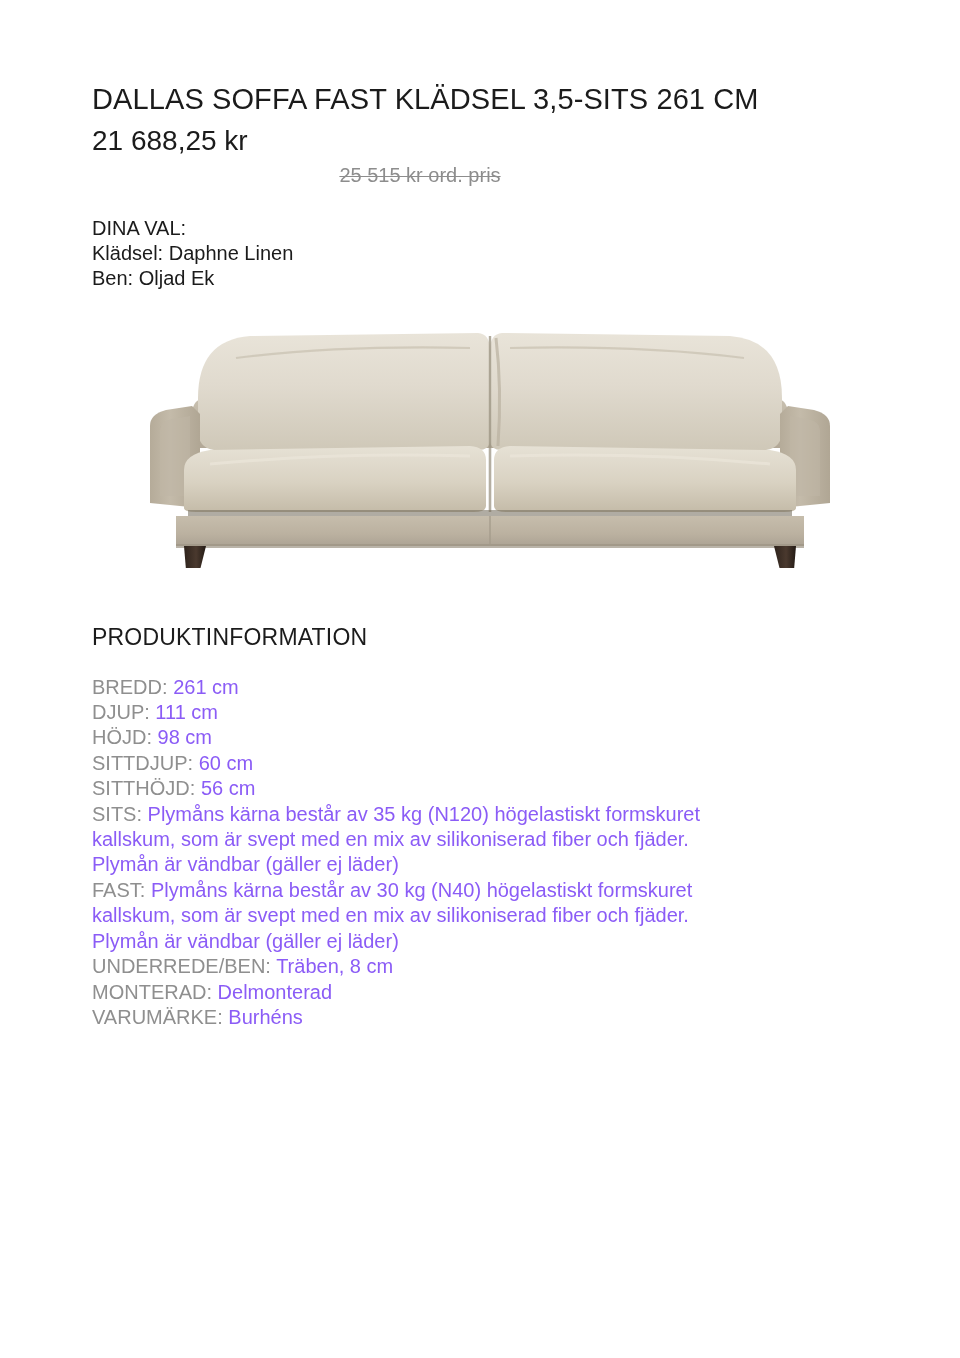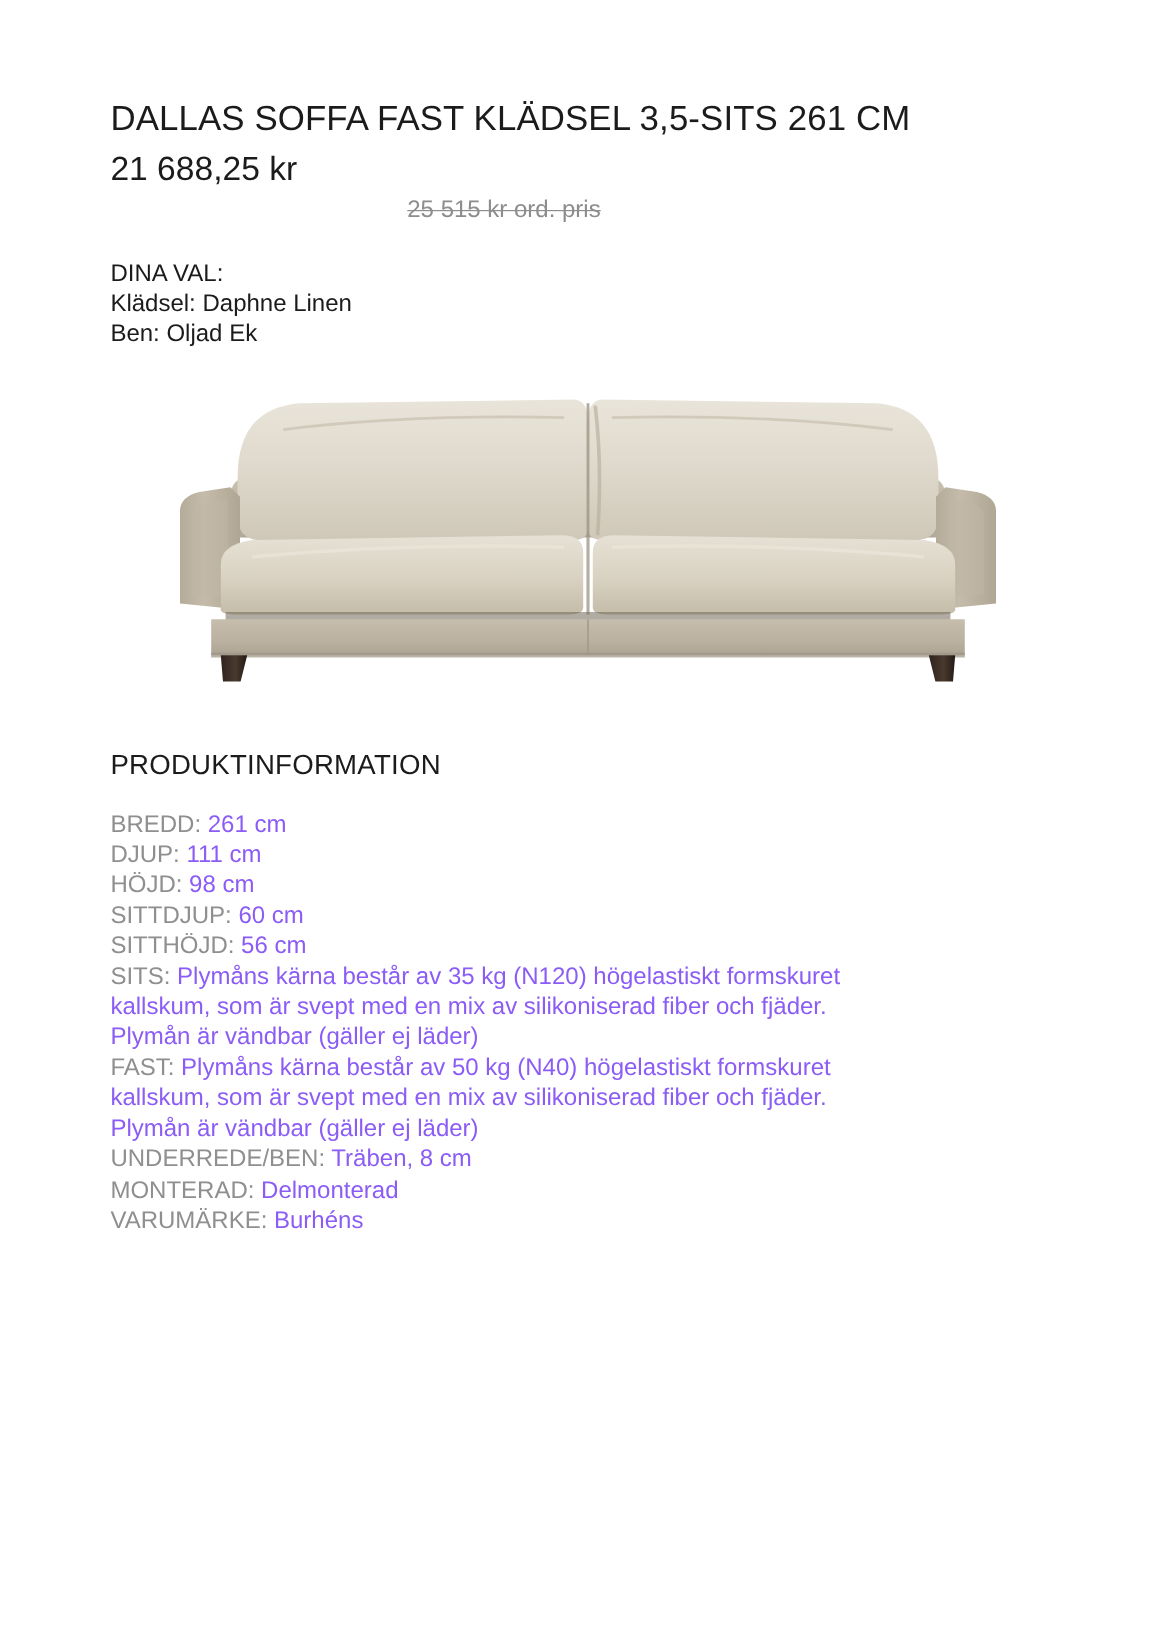--- a/index.html
+++ b/index.html
@@ -188,20 +188,20 @@
   <div>
     <h2 class="info-heading">PRODUKTINFORMATION</h2>
 
     <ul class="spec-list" id="spec-list">
         <li class="spec-row"><span class="spec-label">BREDD:</span> <span class="spec-value">261 cm</span></li>
         <li class="spec-row"><span class="spec-label">DJUP:</span> <span class="spec-value">111 cm</span></li>
         <li class="spec-row"><span class="spec-label">HÖJD:</span> <span class="spec-value">98 cm</span></li>
         <li class="spec-row"><span class="spec-label">SITTDJUP:</span> <span class="spec-value">60 cm</span></li>
         <li class="spec-row"><span class="spec-label">SITTHÖJD:</span> <span class="spec-value">56 cm</span></li>
         <li class="spec-row"><span class="spec-label">SITS:</span> <span class="spec-value">Plymåns kärna består av 35 kg (N120) högelastiskt formskuret kallskum, som är svept med en mix av silikoniserad fiber och fjäder. Plymån är vändbar (gäller ej läder)</span></li>
-        <li class="spec-row"><span class="spec-label">FAST:</span> <span class="spec-value">Plymåns kärna består av 50 kg (N40) högelastiskt formskuret kallskum, som är svept med en mix av silikoniserad fiber och fjäder. Plymån är vändbar (gäller ej läder)</span></li>
+        <li class="spec-row"><span class="spec-label">FAST:</span> <span class="spec-value">Plymåns kärna består av 30 kg (N40) högelastiskt formskuret kallskum, som är svept med en mix av silikoniserad fiber och fjäder. Plymån är vändbar (gäller ej läder)</span></li>
         <li class="spec-row"><span class="spec-label">UNDERREDE/BEN:</span> <span class="spec-value">Träben, 8 cm</span></li>
         <li class="spec-row"><span class="spec-label">MONTERAD:</span> <span class="spec-value">Delmonterad</span></li>
         <li class="spec-row"><span class="spec-label">VARUMÄRKE:</span> <span class="spec-value">Burhéns</span></li>
       </ul>
   </div>
 
 </div>
 
 </body></html>

